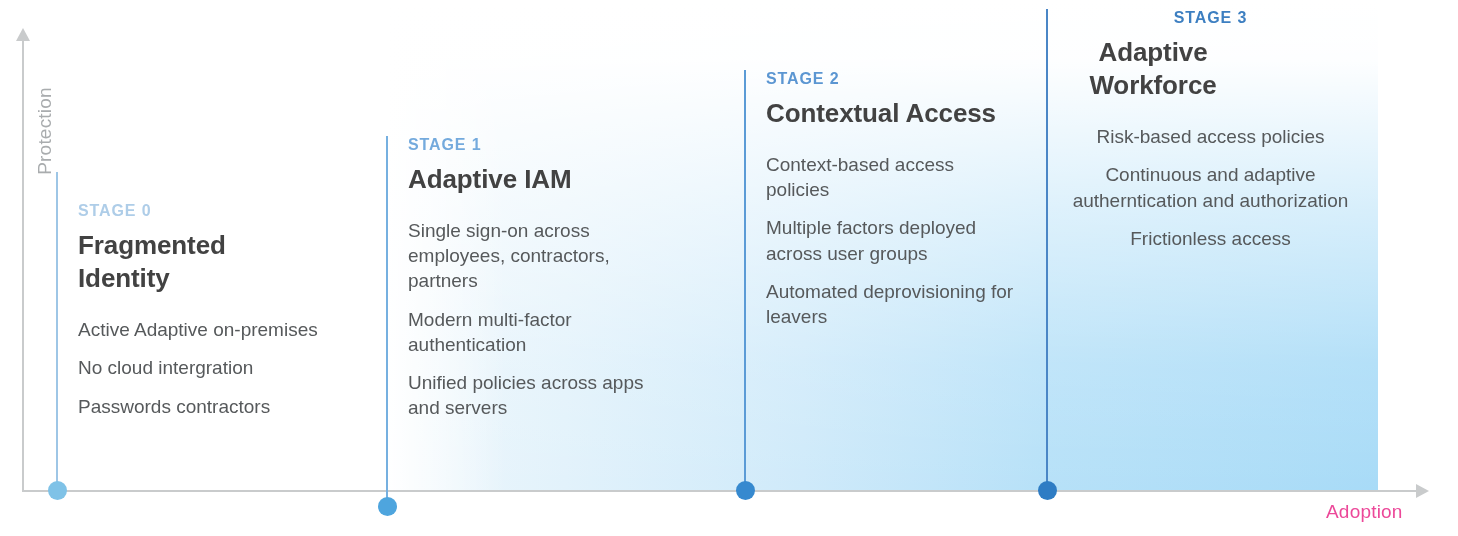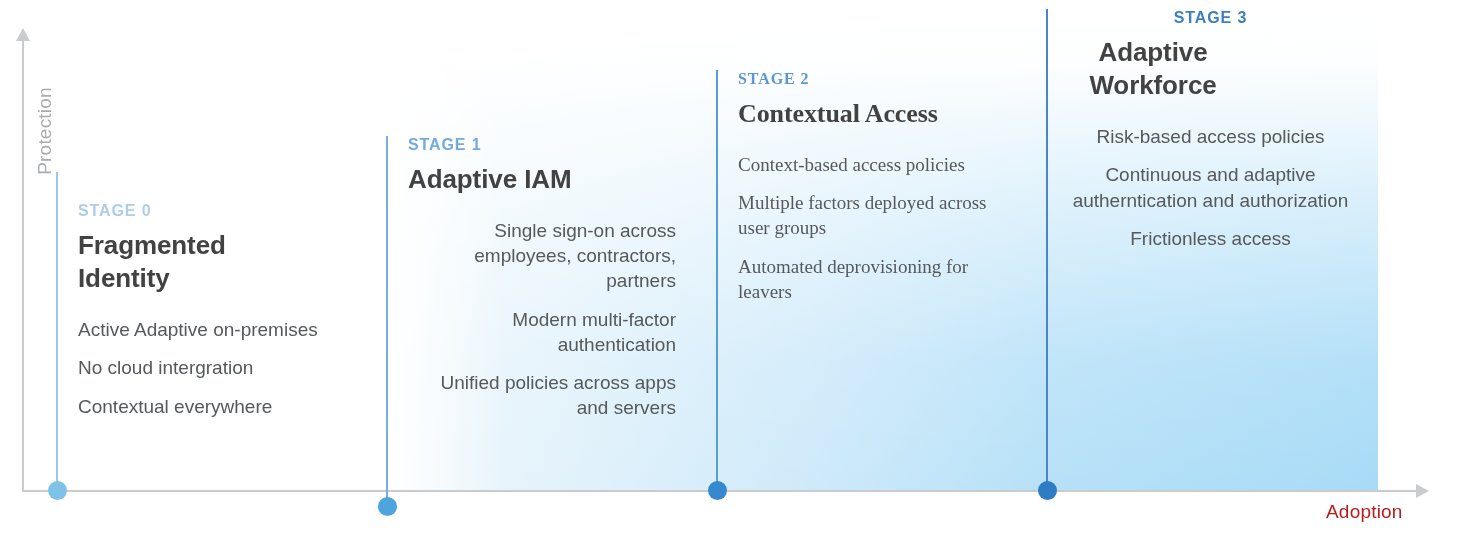--- a/index.html
+++ b/index.html
@@ -100,21 +100,21 @@
     font-size: 19px;
     color: #a9acae;
     letter-spacing: 0.2px;
     white-space: nowrap;
   }
   .axis-x-label {
     position: absolute;
     left: 1326px;
     top: 501px;
     font-size: 19px;
-    color: #b91c1c;
+    color: #ec4899;
     letter-spacing: 0.2px;
     white-space: nowrap;
   }
 
   
   .stage {
     position: absolute;
     box-sizing: border-box;
   }
   .stage-rule {
@@ -183,40 +183,40 @@
 
   <div class="stage" id="stage-0" style="left:56px; top:172px; width:320px; height:318px;">
     <div class="stage-rule" style="height: 318px; background: rgb(158, 198, 230);"></div>
     <div class="stage-dot" style="left: -8px; top: 309px; background: rgb(127, 194, 231);"></div>
     <div class="stage-body">
       <div class="stage-kicker" style="color: rgb(174, 205, 232); margin-top: 30px;">STAGE 0</div>
       <div class="stage-title" style="max-width:200px;">Fragmented Identity</div>
       <ul class="stage-points" style="max-width:270px;">
         <li>Active Adaptive on-premises</li>
         <li>No cloud intergration</li>
-        <li>Contextual everywhere</li>
+        <li>Passwords contractors</li>
       </ul>
     </div>
   </div>
 
   <div class="stage" id="stage-1" style="left:386px; top:136px; width:320px; height:370px;text-decoration:underline;">
     <div class="stage-rule" style="height: 370px; background: rgb(118, 176, 224);"></div>
     <div class="stage-dot" style="left: -8px; top: 361px; background: rgb(78, 165, 222);"></div>
     <div class="stage-body">
       <div class="stage-kicker" style="color: rgb(116, 170, 221);">STAGE 1</div>
       <div class="stage-title" style="max-width:270px;">Adaptive IAM</div>
-      <ul class="stage-points" style="max-width:268px;text-align:right;">
+      <ul class="stage-points" style="max-width:268px;">
         <li>Single sign-on across employees, contractors, partners</li>
         <li>Modern multi-factor authentication</li>
         <li>Unified policies across apps and servers</li>
       </ul>
     </div>
   </div>
 
-  <div class="stage" id="stage-2" style="left:716px; top:70px; width:320px; height:420px;font-family:Liberation Serif, serif;">
+  <div class="stage" id="stage-2" style="left:744px; top:70px; width:320px; height:420px;">
     <div class="stage-rule" style="height: 420px; background: rgb(91, 155, 214);"></div>
     <div class="stage-dot" style="left: -8px; top: 411px; background: rgb(54, 137, 207);"></div>
     <div class="stage-body">
       <div class="stage-kicker" style="color: rgb(91, 150, 210);">STAGE 2</div>
       <div class="stage-title" style="max-width:280px;">Contextual Access</div>
       <ul class="stage-points" style="max-width:255px;">
         <li>Context-based access policies</li>
         <li>Multiple factors deployed across user groups</li>
         <li>Automated deprovisioning for leavers</li>
       </ul>

